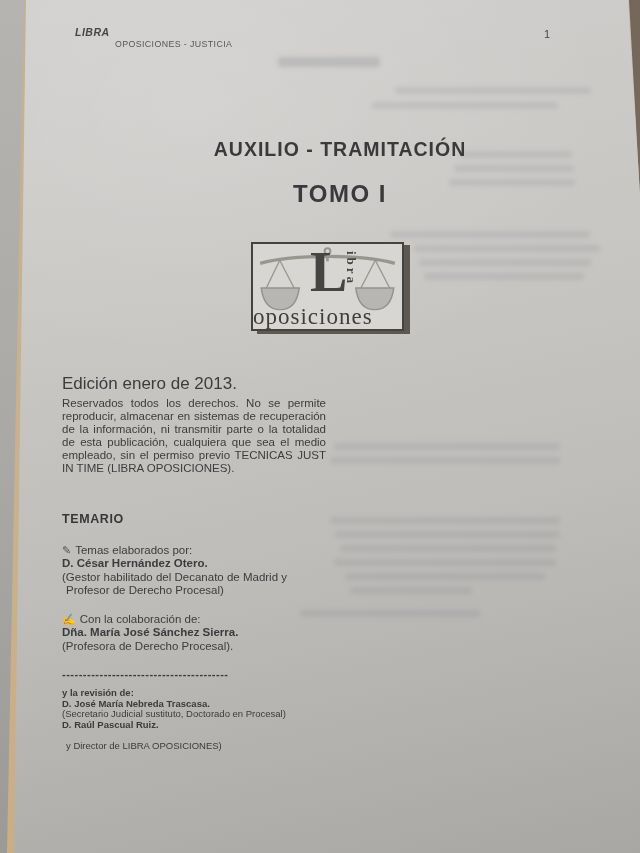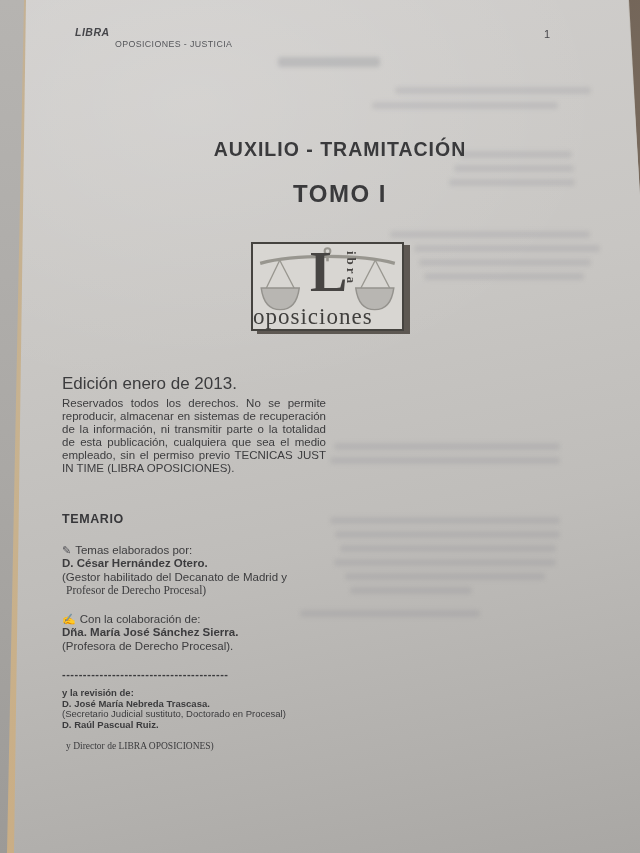--- a/index.html
+++ b/index.html
@@ -68,21 +68,21 @@
     position:absolute;left:0;bottom:0px;width:100%;text-align:left;
     font-family:"Liberation Serif",serif;font-size:23px;line-height:25px;
     color:#403f3d;letter-spacing:1px;
   }
   
   .edition{left:62px;top:374px;font-size:17px;}
   .rights{left:62px;top:397px;width:264px;font-size:11.5px;line-height:12.9px;text-align:justify;}
   .temario{left:62px;top:512px;font-size:12.5px;letter-spacing:.6px;color:#37373a;}
   .line{left:62px;font-size:11.5px;line-height:13px;}
   .icon-glyph{font-size:11px;color:#55555a;margin-right:4px;}
-  .indent2{padding-left:4px;font-family:Liberation Serif, serif;}
+  .indent2{padding-left:4px;}
   .divider{left:62px;top:668px;font-size:11px;font-weight:bold;letter-spacing:.5px;color:#3b3b3d;}
   .fline{left:62px;font-size:9.5px;line-height:10.5px;color:#3b3b3d;}
   
   .ghost{position:absolute;border-radius:3px;background:rgba(118,120,128,.16);filter:blur(2px);}
   .ghost.dark{background:rgba(105,108,118,.22);}
 </style>
 </head>
 <body>
 
 <div class="layer">

